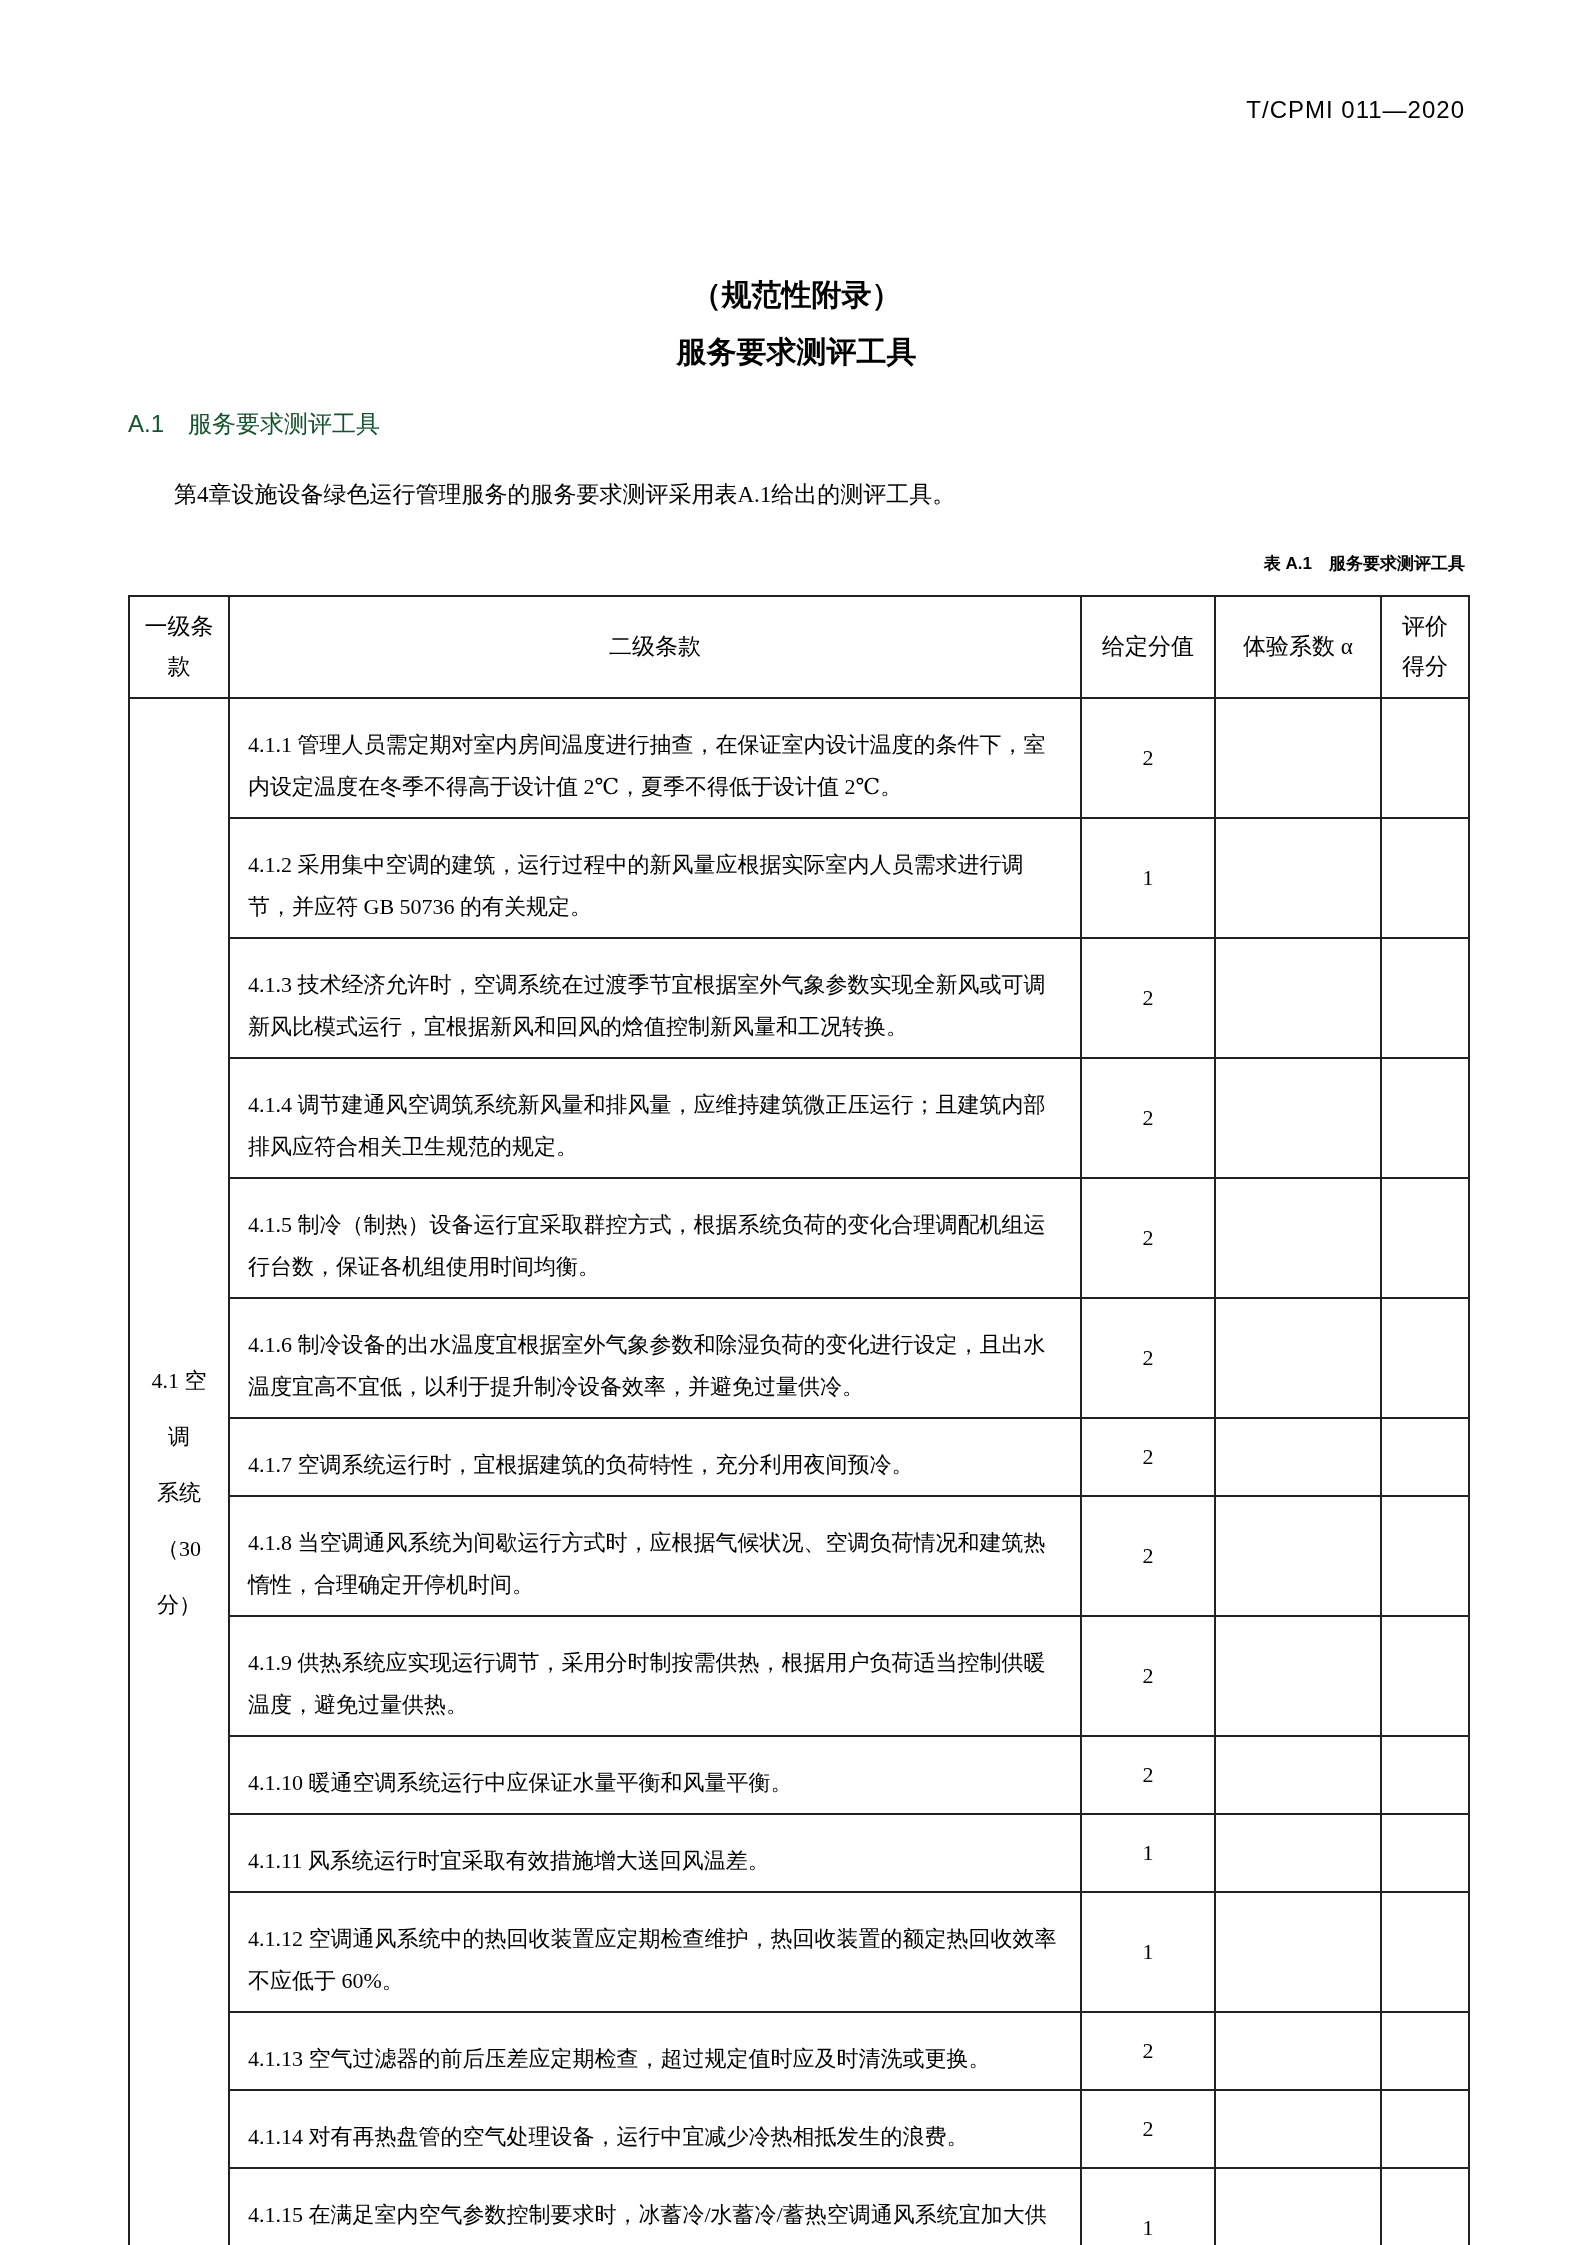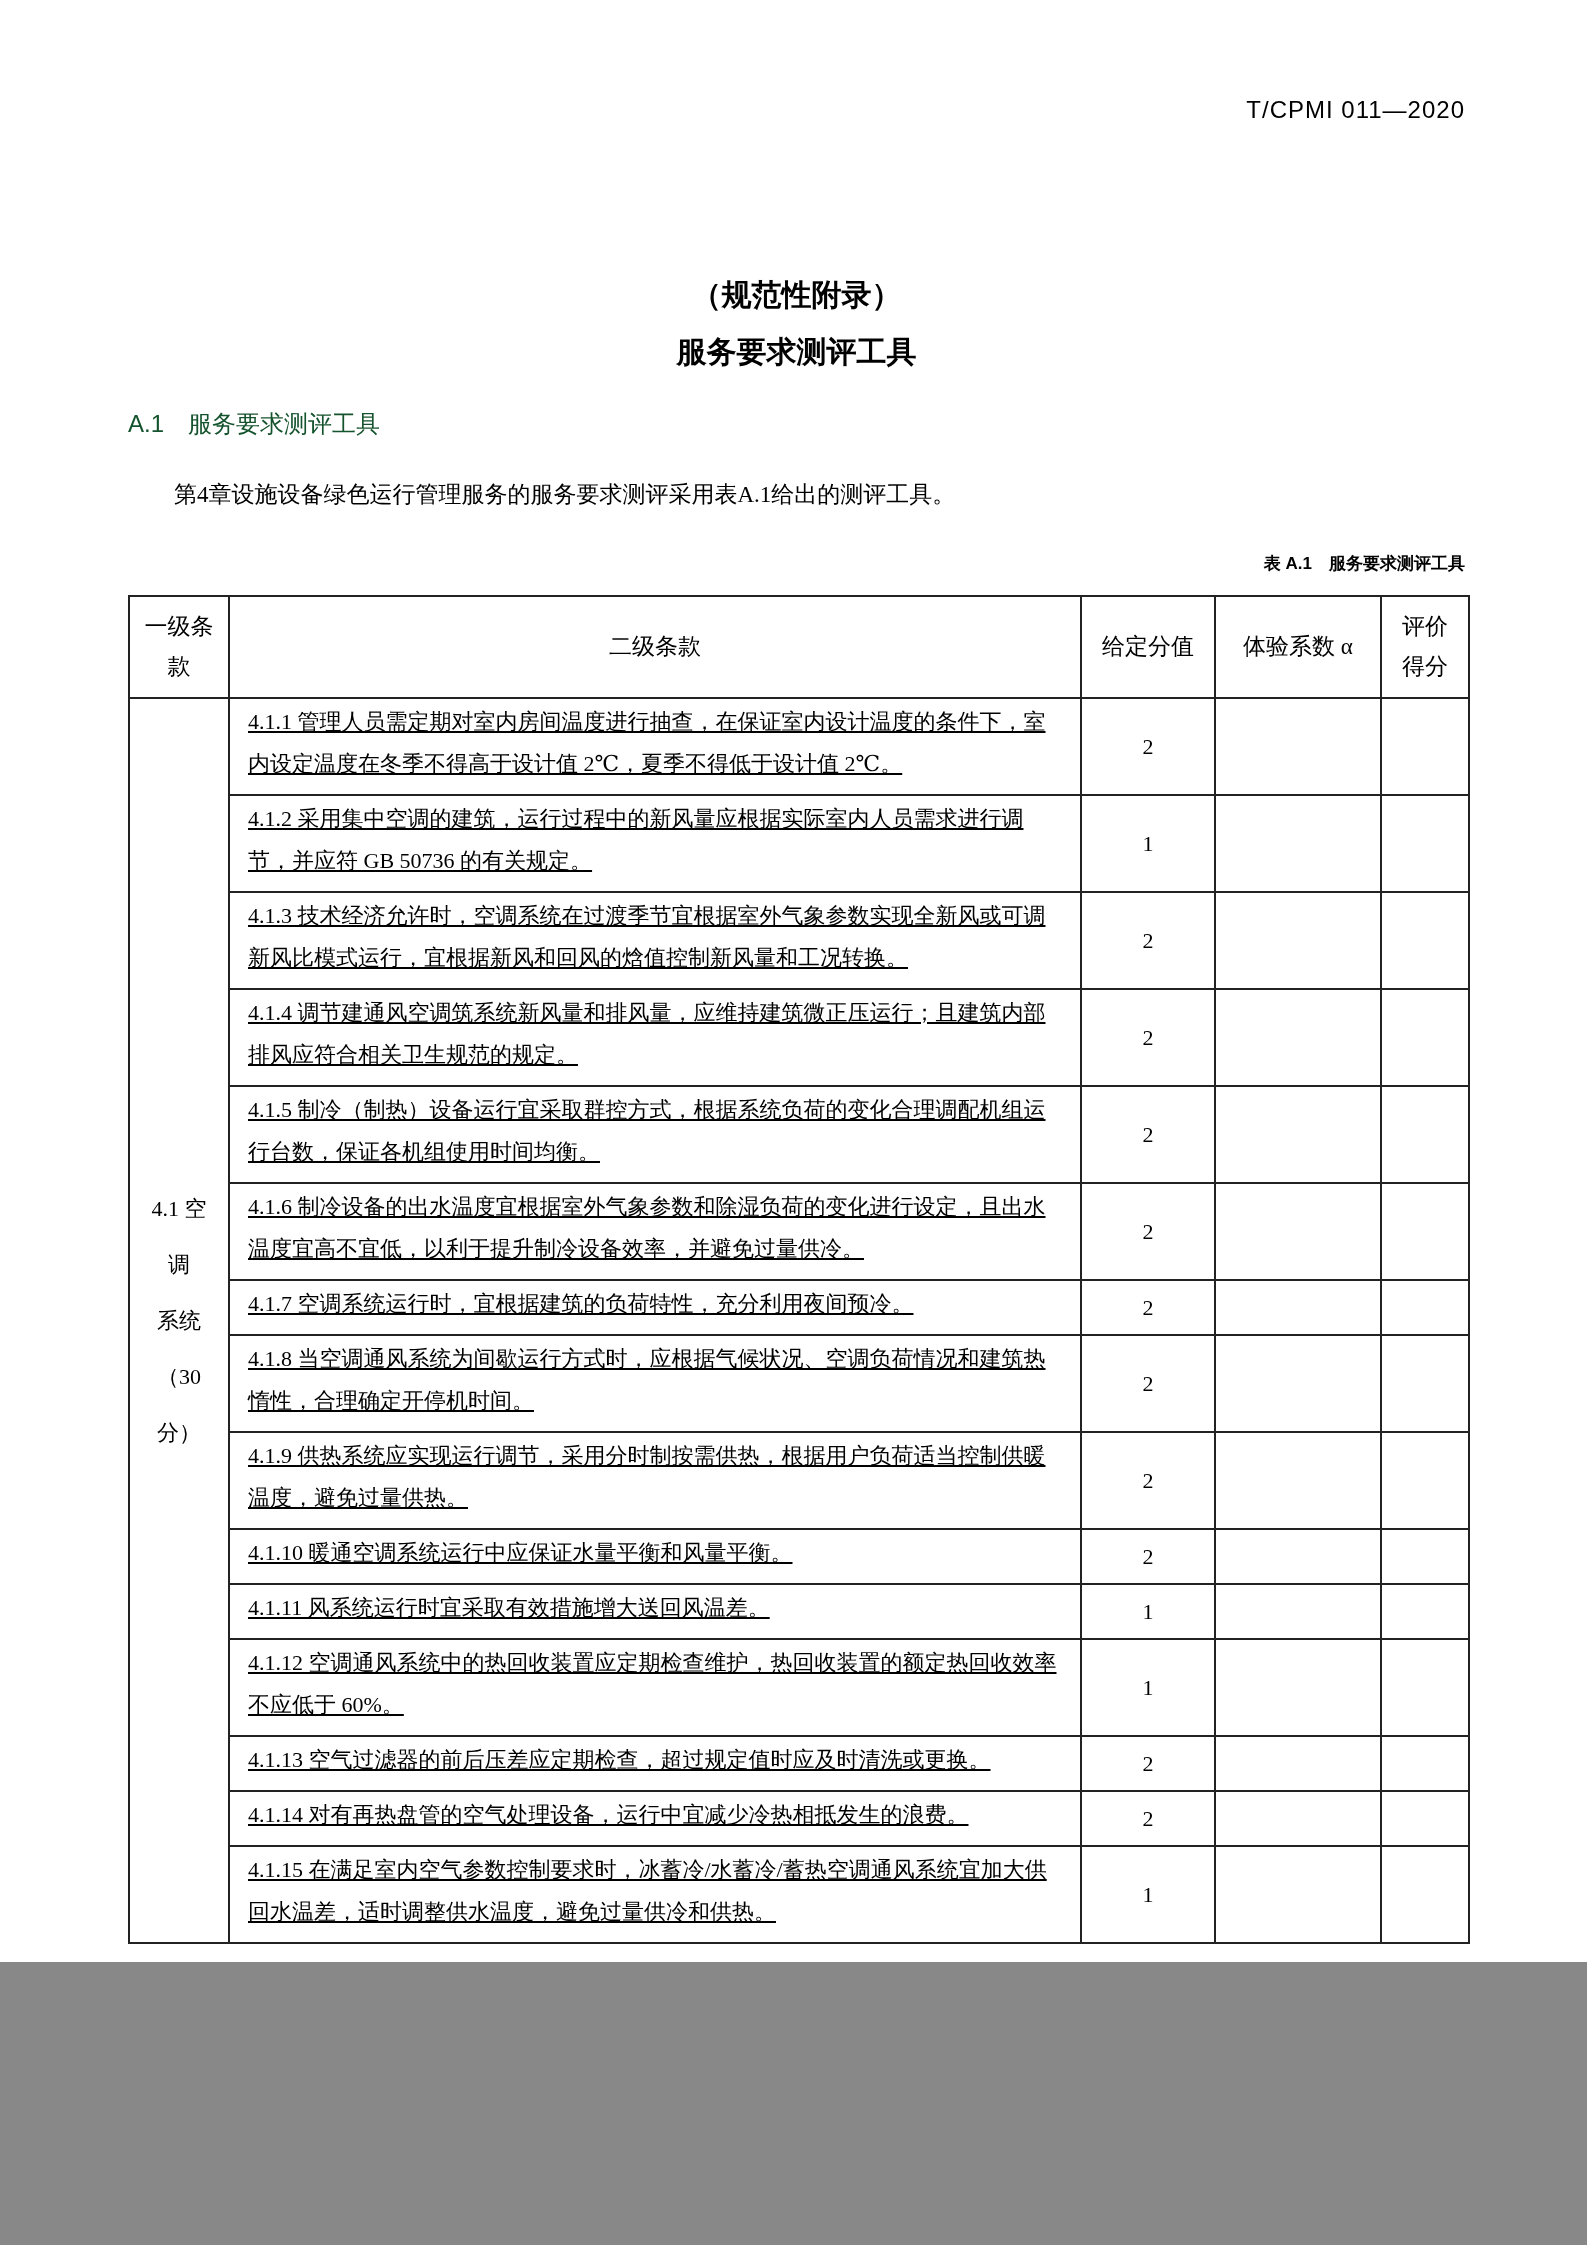--- a/index.html
+++ b/index.html
@@ -4,21 +4,21 @@
 <style>
   * { box-sizing: border-box; margin: 0; padding: 0; }
   body {
     background: #888;
     font-family: "Liberation Serif", "DejaVu Serif", serif;
     color: #111;
   }
   .page {
     position: relative;
     width: 1587px;
-    height: 1962px;
+    height: 2245px;
     margin: 0 auto;
     background: #ffffff;
     padding: 0 122px 0 128px;
     overflow: hidden;
   }
   .doc-header {
     padding-top: 96px;
     text-align: right;
     font-family: "Liberation Sans", "DejaVu Sans", sans-serif;
     font-size: 24px;
@@ -74,25 +74,24 @@
     font-size: 23px;
     padding: 10px 4px;
     line-height: 40px;
   }
   col.c-level1 { width: 100px; }
   col.c-level2 { width: 852px; }
   col.c-score  { width: 134px; }
   col.c-coef   { width: 166px; }
   col.c-earned { width: 88px; }
   .clause-cell {
-    padding: 2px 16px 9px 18px;
+    padding: 25px 16px 9px 18px;
     line-height: 42px;
     font-size: 21.5px;
     text-align: left;
-    text-decoration: underline;
   }
   .score-cell, .coef-cell, .earned-cell {
     text-align: center;
     font-size: 23px;
   }
   .group-cell {
     text-align: center;
     font-size: 23px;
     line-height: 56px;
     padding: 6px 19px;

